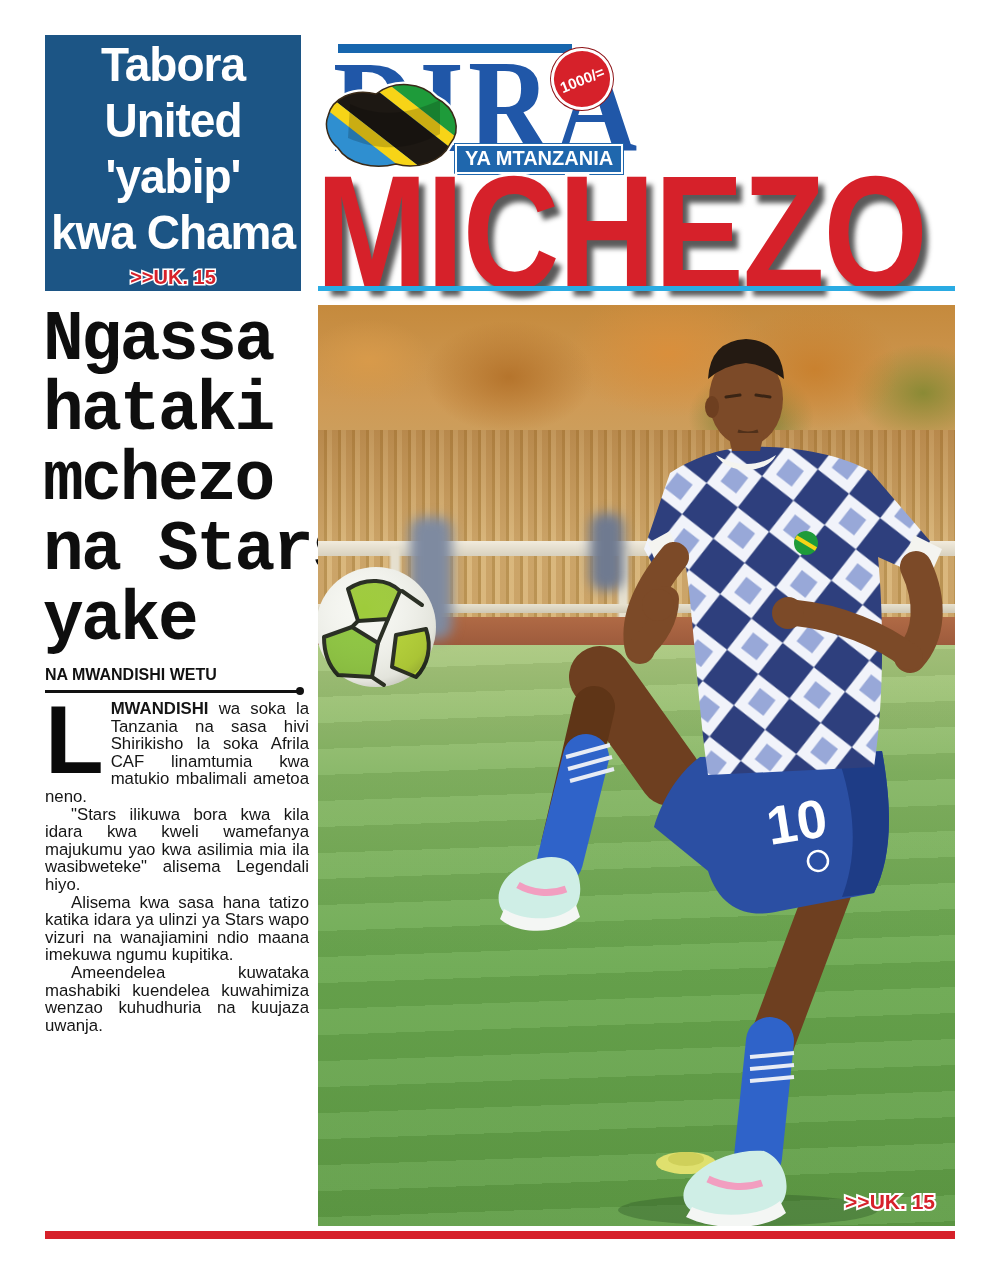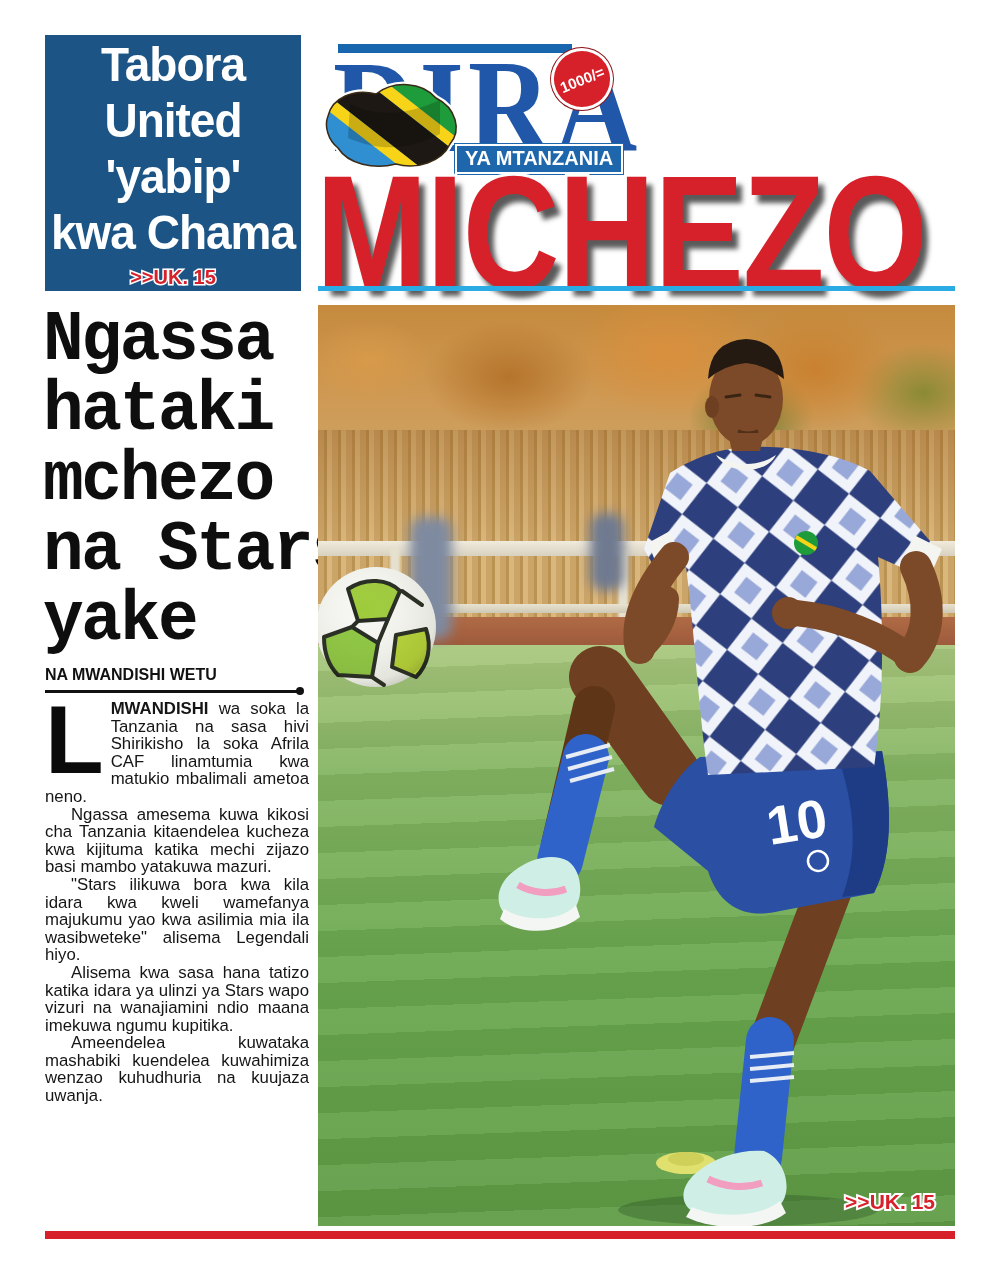--- a/index.html
+++ b/index.html
@@ -142,21 +142,20 @@
     <div>mchezo</div>
     <div>na Stars</div>
     <div>yake</div>
   </div>
   <div class="byline">NA MWANDISHI WETU</div>
   <div class="byline-rule"></div>
   <div class="byline-dot"></div>
 
   <div class="body-copy">
     <p class="lead"><span class="dropcap">L</span><span class="lead-bold">MWANDISHI</span><span> wa soka la Tanzania na sasa hivi Shirikisho la soka Afrila CAF linamtumia kwa matukio mbalimali ametoa neno.</span></p>
-    <p>Ngassa amesema kuwa kikosi cha Tanzania kitaendelea kucheza kwa kijituma katika mechi zijazo basi mambo yatakuwa mazuri.</p>
     <p>"Stars ilikuwa bora kwa kila idara kwa kweli wamefanya majukumu yao kwa asilimia mia ila wasibweteke" alisema Legendali hiyo.</p>
     <p>Alisema kwa sasa hana tatizo katika idara ya ulinzi ya Stars  wapo vizuri na wanajiamini ndio maana imekuwa ngumu kupitika.</p>
     <p>Ameendelea kuwataka mashabiki kuendelea kuwahimiza wenzao kuhudhuria na kuujaza uwanja.</p>
   </div>
 
   <div class="photo">
     <div class="ph-trees"></div>
     <div class="ph-fence"></div>
     <div class="ph-rail"></div>
     <div class="ph-post" style="left:72px;"></div>

